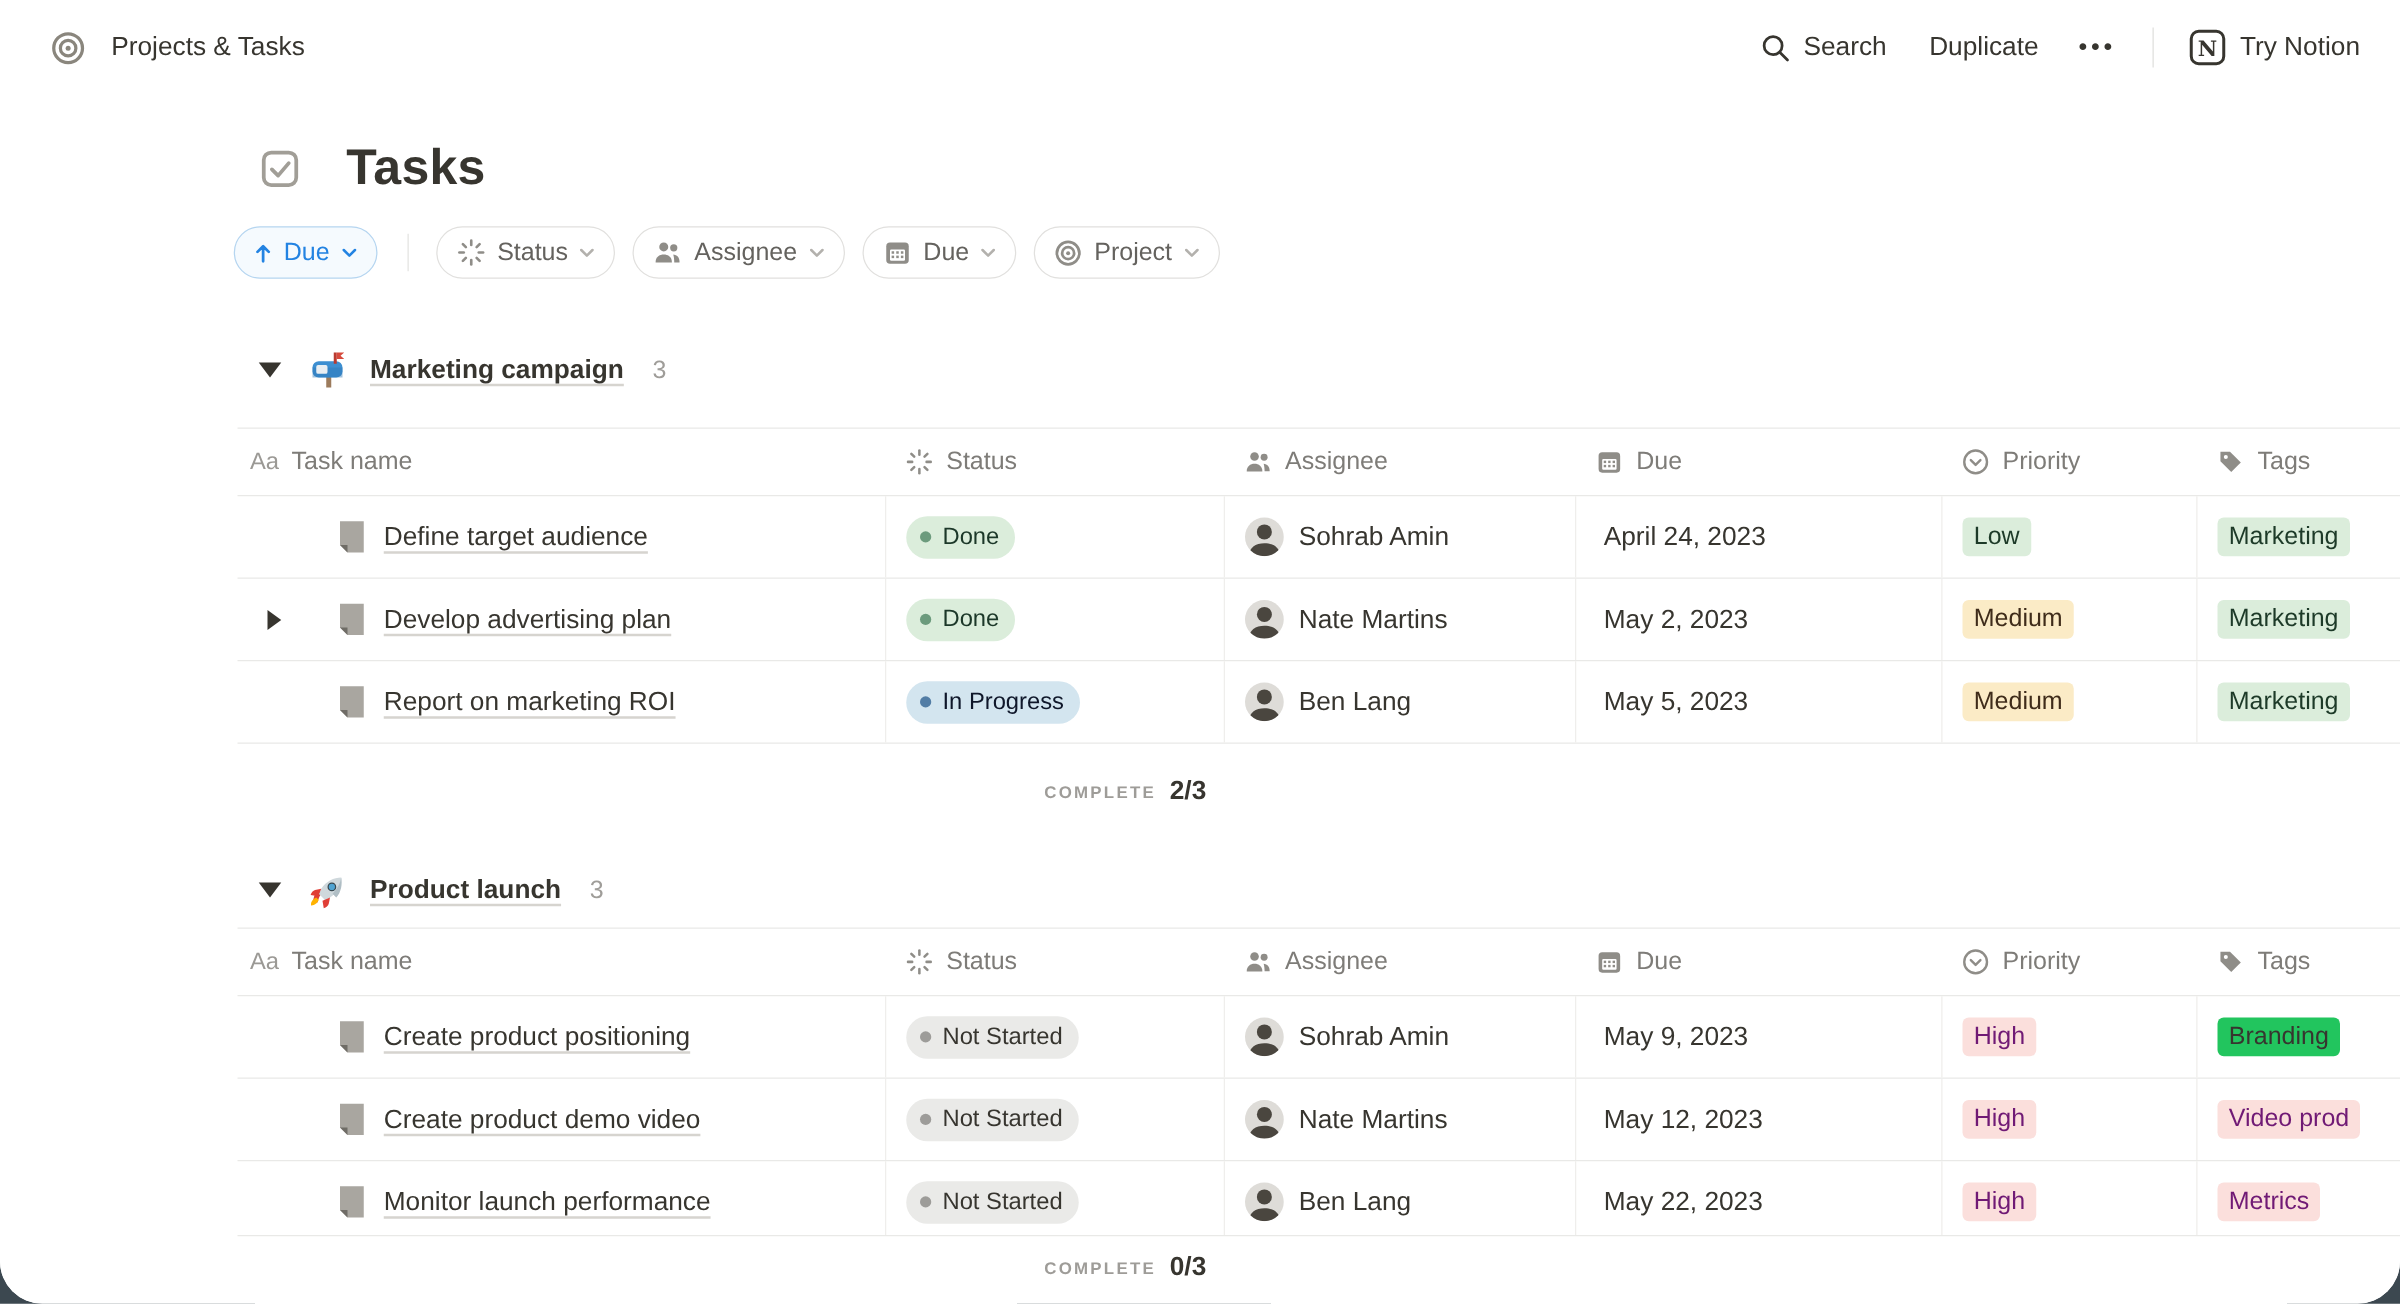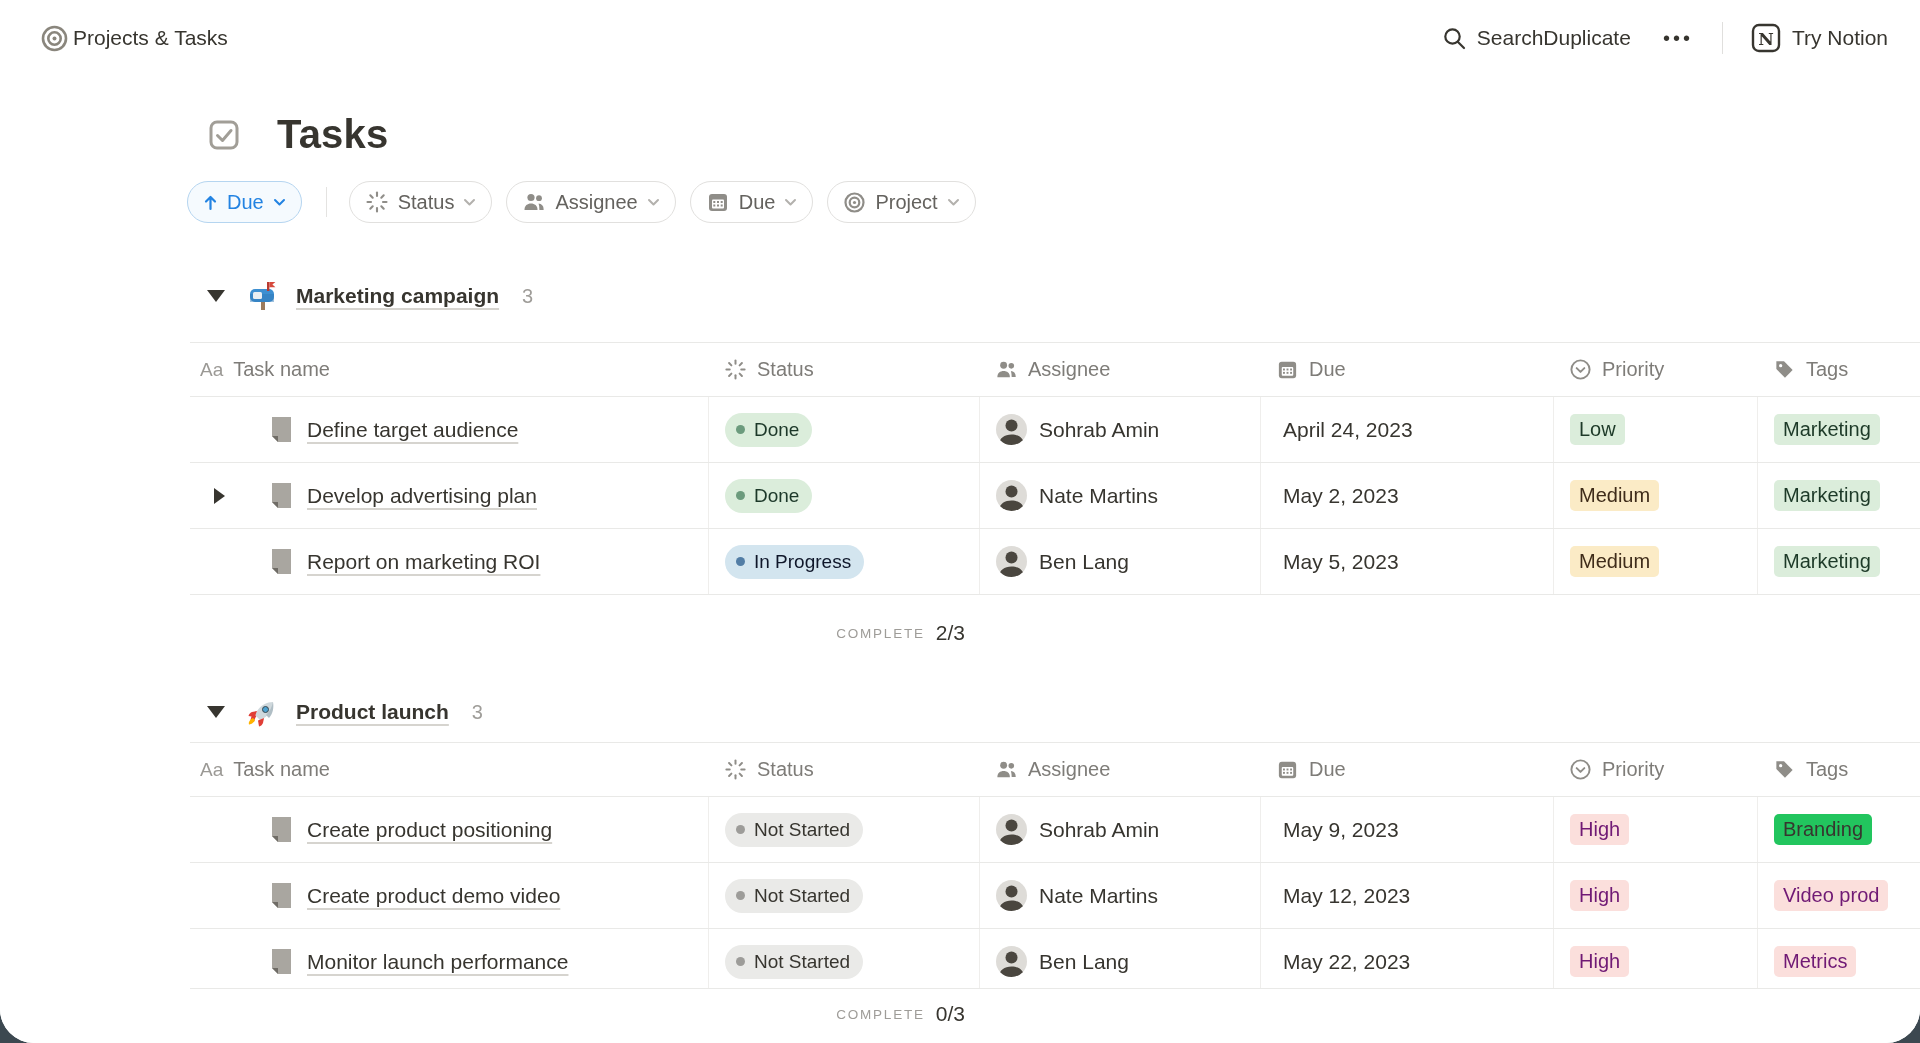--- a/index.html
+++ b/index.html
@@ -9,24 +9,24 @@
     font-family:"Liberation Sans","DejaVu Sans",sans-serif;
     color:#37352F;
   }
   .page{
     position:relative;width:1920px;height:1043px;background:#FFFFFF;
     border-bottom-left-radius:34px;border-bottom-right-radius:34px;
     overflow:hidden;
   }
   
   .topbar{position:absolute;top:0;left:0;width:100%;height:76px;display:flex;align-items:center;}
-  .crumb{display:flex;align-items:center;gap:4px;margin-left:40px;font-size:21px;color:#37352F;cursor:pointer;}
+  .crumb{display:flex;align-items:center;gap:20px;margin-left:40px;font-size:21px;color:#37352F;cursor:pointer;}
   .topbar-right{position:absolute;right:32px;top:0;height:76px;display:flex;align-items:center;}
   .tb-item{display:flex;align-items:center;gap:10px;font-size:21px;color:#37352F;cursor:pointer;}
-  .tb-gap{justify-content:flex-end;}
+  .tb-gap{margin-left:34px;justify-content:flex-end;}
   .tb-dots{font-size:20px;letter-spacing:3px;margin-left:32px;cursor:pointer;color:#37352F;}
   .tb-divider{width:1px;height:32px;background:#E0DFDD;margin:0 27px 0 29px;}
   
   .title-row{position:absolute;top:94px;left:208px;display:flex;align-items:center;gap:19px;}
   .title-row h1{font-size:40px;font-weight:700;margin:18px;letter-spacing:.2px;}
   
   .toolbar{position:absolute;top:181px;left:187px;display:flex;align-items:center;}
   .chip{display:flex;align-items:center;gap:9px;height:42px;border-radius:21px;
     border:1px solid #E1E0DE;background:#fff;padding:0 15px;font-size:20px;color:#64625E;
     cursor:pointer;box-sizing:border-box;white-space:nowrap;}
@@ -75,21 +75,21 @@
   .td.date{font-size:21px;color:#37352F;padding-left:22px;white-space:nowrap;}
   .tagchip{display:inline-flex;align-items:center;height:31px;border-radius:5px;padding:0 9px;
     font-size:20px;white-space:nowrap;flex:none;}
   .c-green{background:#DBEDDB;color:#1D3A28;}
   .c-yellow{background:#FBEBC6;color:#3F2C1A;}
   .c-red{background:#FBDFDC;color:#701a75;}
   .c-gray{background:#22c55e;color:#37352F;}
   .td.tags{overflow:visible;}
   
   .complete{position:absolute;left:190px;width:775px;height:46px;display:flex;align-items:center;
-    justify-content:flex-end;gap:11px;}
+    justify-content:flex-end;gap:11px;font-weight:bold;}
   .c-label{font-size:13.5px;letter-spacing:1.8px;color:#9E9C98;}
   .c-value{font-size:21px;color:#37352F;}
   
   .footer{position:absolute;left:0;top:988px;width:1920px;height:55px;background:#FFFFFF;z-index:5;}
   .footer .bar{margin-left:190px;height:100%;border-top:1px solid #E9E9E7;box-sizing:border-box;
     width:1730px;position:relative;}
   .footer .complete{position:absolute;left:0;top:2px;}
   svg{display:block;}
 </style>
 </head>

